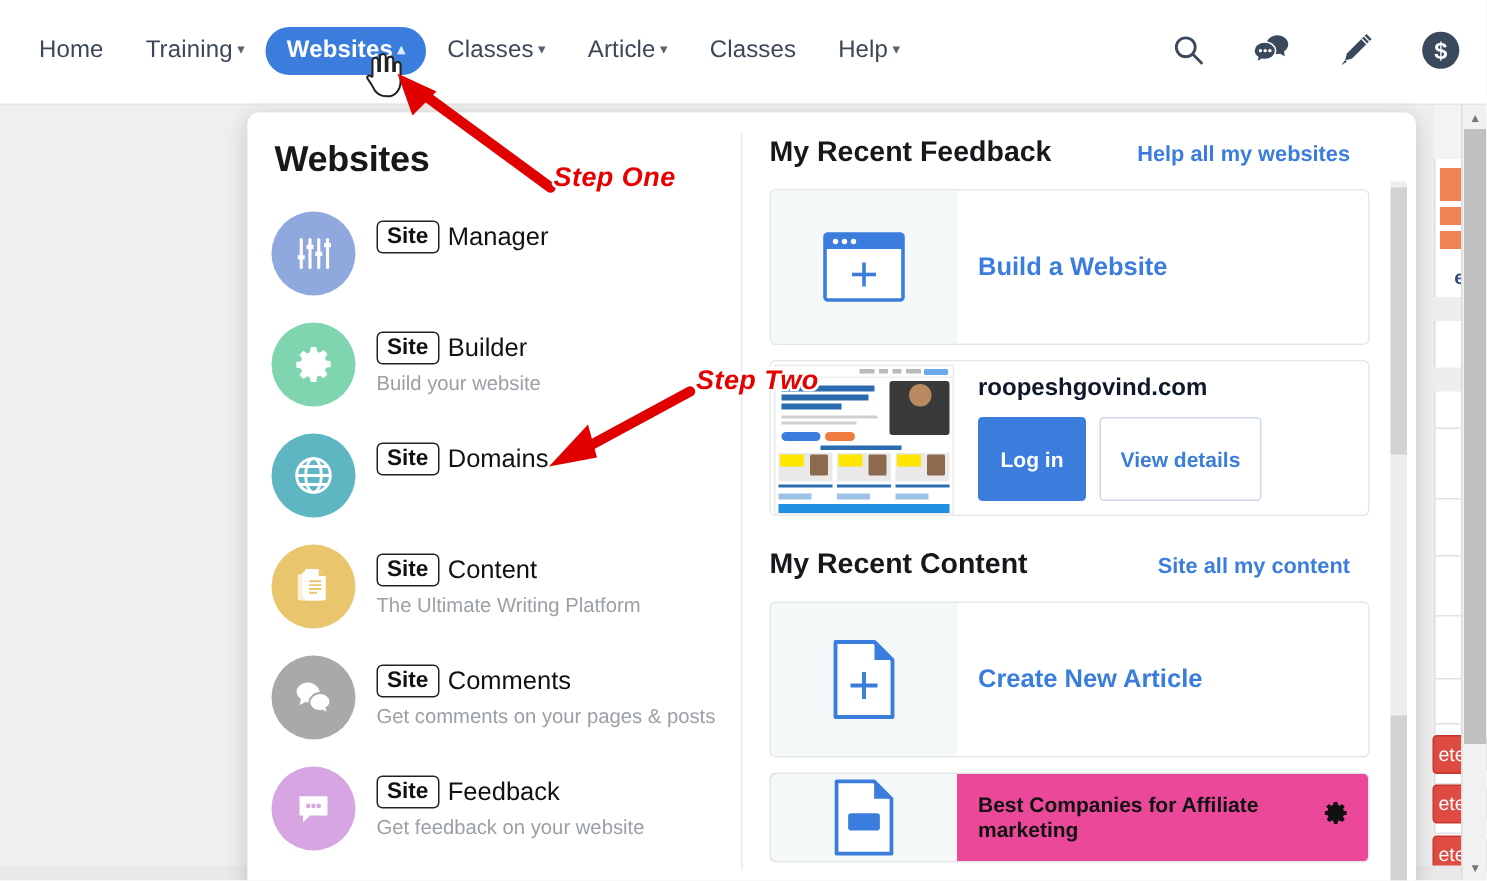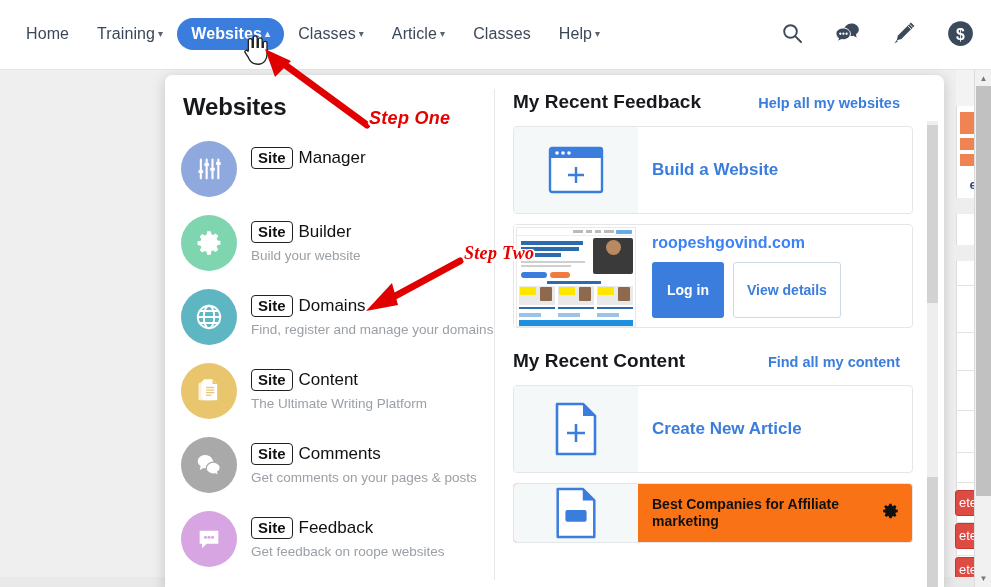--- a/index.html
+++ b/index.html
@@ -89,27 +89,27 @@
   .sec-link { font-size:14.5px; font-weight:700; color:#3b7ddd; cursor:pointer; }
 
   .card { display:flex; border:1px solid #e3e7ea; border-radius:4px; background:#fff; margin-bottom:10px; width:400px; overflow:hidden; }
   .card-thumb { width:124px; flex:0 0 124px; background:#f4f8f9; display:flex; align-items:center; justify-content:center; }
   .card-body { flex:1; display:flex; align-items:center; padding:10px 14px; }
   .card-cta { font-size:17px; font-weight:600; color:#3b7ddd; }
 
   .card2 { height:104px; }
   .card2 .card-thumb { background:#ffffff; align-items:flex-start; padding:2px; overflow:hidden; }
   .card2 .card-body { flex-direction:column; align-items:flex-start; justify-content:center; gap:10px; padding:8px 14px; }
-  .site-name { font-size:16px; font-weight:700; color:#3b82f6; }
+  .site-name { font-size:16px; font-weight:700; color:#0f172a; }
   .btn-row { display:flex; gap:9px; }
   .btn-primary { background:#3b7ddd; color:#fff; border:none; border-radius:3px; font-size:14px; font-weight:700; padding:20px 15px; cursor:pointer; font-family:inherit; }
   .btn-ghost { background:#fff; color:#3b7ddd; border:1px solid #cfd9e6; border-radius:3px; font-size:14px; font-weight:600; padding:8px 13px; cursor:pointer; font-family:inherit; }
 
-  .card3 { height:88px; }
-  .card-article { display:flex; border:1px solid #e3e7ea; border-radius:4px; background:#f97316; width:400px; height:60px; overflow:hidden; }
+  .card3 { height:104px; }
+  .card-article { display:flex; border:1px solid #e3e7ea; border-radius:4px; background:#ec4899; width:400px; height:60px; overflow:hidden; }
   .card-article .card-thumb { background:#f4f8f9; }
   .art-body { flex:1; display:flex; align-items:center; justify-content:space-between; padding:8px 12px 8px 14px; }
   .art-title { font-size:14px; font-weight:700; color:#111; line-height:1.25; max-width:210px; }
 
   
   .inner-scroll { position:absolute; right:6px; top:46px; width:11px; bottom:0; background:#eeeeee; }
   .inner-scroll .ithumb { position:absolute; left:0; top:4px; width:11px; height:178px; background:#d2d2d2; }
   .inner-scroll2 { position:absolute; right:6px; top:400px; width:11px; height:187px; background:#eeeeee; }
   .inner-scroll2 .ithumb { position:absolute; left:0; top:2px; width:11px; height:150px; background:#d2d2d2; }
 
@@ -231,21 +231,20 @@
             <ellipse cx="12" cy="12" rx="4.2" ry="9"></ellipse>
             <line x1="3" y1="12" x2="21" y2="12"></line>
             <path d="M4.4 7.2h15.2M4.4 16.8h15.2"></path>
           </svg>
         </div>
         <div class="mitem-body">
           <div class="mitem-head">
             <span class="site-chip">Site</span>
             <span class="mitem-name">Domains</span>
           </div>
-          <div class="mitem-desc">Find, register and manage your domains</div>
         </div>
       </div>
 
       <div class="mitem">
         <div class="mitem-ico" style="background:#e9c66d;">
           <svg width="28" height="28" viewBox="0 0 24 24">
             <rect x="3" y="5" width="12" height="15" rx="1" fill="#fff" opacity=".75"></rect>
             <rect x="5.5" y="3.5" width="12" height="15" rx="1" fill="#fff" opacity=".88"></rect>
             <path d="M8 2h7l4 4v13a1 1 0 0 1-1 1H8a1 1 0 0 1-1-1V3a1 1 0 0 1 1-1z" fill="#fff"></path>
             <path d="M15 2l4 4h-4z" fill="#e9c66d"></path>
@@ -291,21 +290,21 @@
                 <circle cx="12" cy="10.5" r="1.3"></circle>
                 <circle cx="15" cy="10.5" r="1.3"></circle>
               </g>
           </svg>
         </div>
         <div class="mitem-body">
           <div class="mitem-head">
             <span class="site-chip">Site</span>
             <span class="mitem-name">Feedback</span>
           </div>
-          <div class="mitem-desc">Get feedback on roope websites</div>
+          <div class="mitem-desc">Get feedback on your website</div>
         </div>
       </div>
     </div>
 
     <div class="mega-right">
 
       <div class="sec-head">
         <span class="sec-title">My Recent Feedback</span>
         <span class="sec-link">Help all my websites</span>
       </div>
@@ -368,21 +367,21 @@
           <span class="site-name">roopeshgovind.com</span>
           <span class="btn-row">
             <button class="btn-primary">Log in</button>
             <button class="btn-ghost">View details</button>
           </span>
         </div>
       </div>
 
       <div class="sec-head" style="margin-top:22px;">
         <span class="sec-title">My Recent Content</span>
-        <span class="sec-link">Find all my content</span>
+        <span class="sec-link">Site all my content</span>
       </div>
 
       <div class="card card3">
         <div class="card-thumb">
           <svg width="46" height="54" viewBox="0 0 46 54">
             <path d="M4 2h26l12 12v38H4z" fill="#fff" stroke="#3b7ddd" stroke-width="2.6" stroke-linejoin="round"></path>
             <path d="M30 2l12 12H30z" fill="#3b7ddd"></path>
             <line x1="23" y1="22" x2="23" y2="40" stroke="#3b7ddd" stroke-width="2.6"></line>
             <line x1="14" y1="31" x2="32" y2="31" stroke="#3b7ddd" stroke-width="2.6"></line>
           </svg>
@@ -494,15 +493,15 @@
   <svg class="anno" style="left:255px; top:45px; width:120px; height:85px;" viewBox="0 0 120 85">
     <path d="M112 80 L22 14" stroke="#e00000" stroke-width="7" stroke-linecap="round"></path>
     <path d="M10 4 L36 16 L20 32 Z" fill="#e00000"></path>
   </svg>
   <div class="anno anno-text" style="left:369px; top:108px;">Step One</div>
 
   <svg class="anno" style="left:360px; top:255px; width:110px; height:65px;" viewBox="0 0 110 65">
     <path d="M100 6 L26 46" stroke="#e00000" stroke-width="7" stroke-linecap="round"></path>
     <path d="M6 56 L32 28 L38 50 Z" fill="#e00000"></path>
   </svg>
-  <div class="anno anno-text" style="left:464px; top:243px;font-family:Liberation Serif, serif;">Step Two</div>
+  <div class="anno anno-text" style="left:464px; top:243px;">Step Two</div>
 
 </div>
 
 </body></html>

